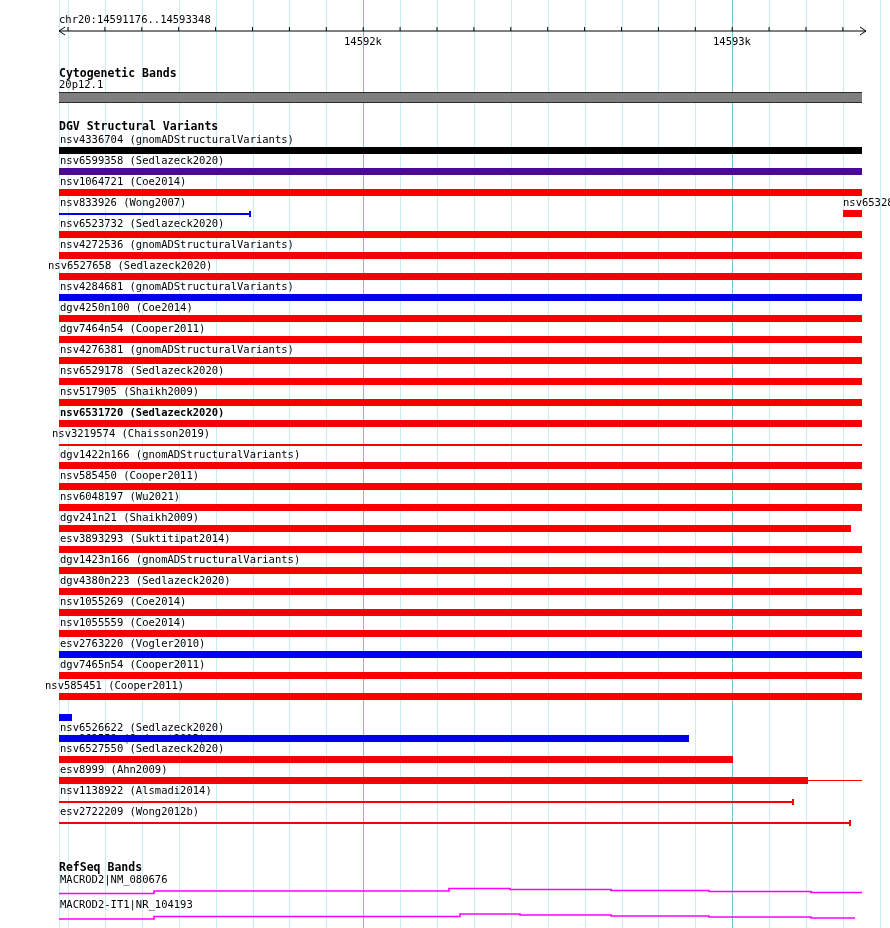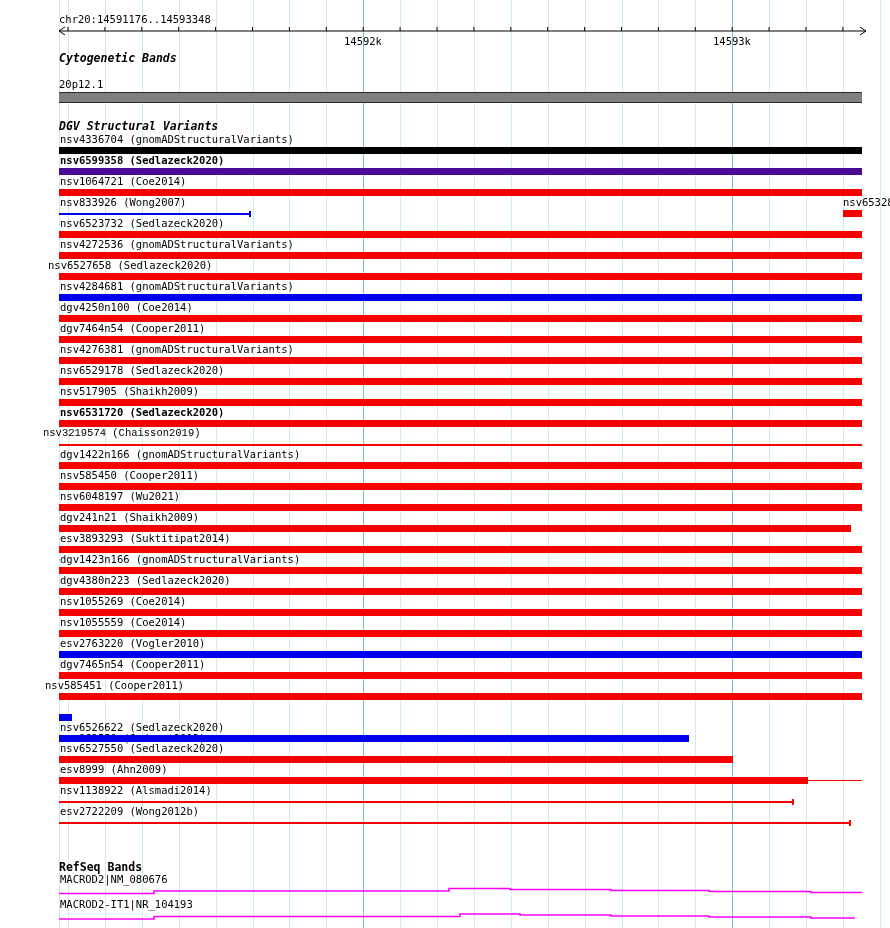--- a/index.html
+++ b/index.html
@@ -49,29 +49,29 @@
   <div class="txt" style="left:59px;top:14px;">chr20:14591176..14593348</div>
 
   <svg id="ruler-svg" width="890" height="60">
       <path d="M 59 31 H 866 M 59 31 l 6 -4 M 59 31 l 6 4 M 866 31 l -6 -4 M 866 31 l -6 4 M 68 31 v -4 M 104.9 31 v -4 M 141.8 31 v -4 M 178.7 31 v -4 M 215.6 31 v -4 M 252.5 31 v -4 M 289.4 31 v -4 M 326.3 31 v -4 M 363.2 31 v -4 M 400.09999999999997 31 v -4 M 437 31 v -4 M 473.9 31 v -4 M 510.79999999999995 31 v -4 M 547.7 31 v -4 M 584.6 31 v -4 M 621.5 31 v -4 M 658.4 31 v -4 M 695.3 31 v -4 M 732.1999999999999 31 v -4 M 769.1 31 v -4 M 806 31 v -4 M 842.9 31 v -4" stroke="#000000" fill="none" stroke-width="1"></path>
     </svg>
   <div id="ruler-labels">
       <div class="txt" style="left: 344px; top: 36px;">14592k</div>
       <div class="txt" style="left: 713px; top: 36px;">14593k</div>
     </div>
 
-  <div class="hdr" style="left:59px;top:52px;font-style:italic;">Cytogenetic Bands</div>
+  <div class="hdr" style="left:59px;top:67px;">Cytogenetic Bands</div>
   <div class="txt" style="left:59px;top:79px;">20p12.1</div>
   <div class="band" id="cytoband-rect" style="left: 59px; top: 92px; width: 803px; background: rgb(127, 127, 127);"></div>
 
-  <div class="hdr" style="left:59px;top:120px;font-style:italic;">DGV Structural Variants</div>
+  <div class="hdr" style="left:59px;top:120px;">DGV Structural Variants</div>
   <div id="dgv-rows">
       <div class="txt" style="left: 60px; top: 134px;">nsv4336704 (gnomADStructuralVariants)</div>
       <div class="bar" style="left: 59px; top: 147px; width: 803px; background: rgb(0, 0, 0);"></div>
-      <div class="txt" style="left: 60px; top: 155px; font-weight: bold;">nsv6599358 (Sedlazeck2020)</div>
+      <div class="txt" style="left: 60px; top: 155px;">nsv6599358 (Sedlazeck2020)</div>
       <div class="bar" style="left: 59px; top: 168px; width: 803px; background: rgb(74, 10, 150);"></div>
       <div class="txt" style="left: 60px; top: 176px;">nsv1064721 (Coe2014)</div>
       <div class="bar" style="left: 59px; top: 189px; width: 803px; background: rgb(247, 0, 0);"></div>
       <div class="txt" style="left: 60px; top: 197px;">nsv833926 (Wong2007)</div>
       <div class="thinline" style="left: 59px; top: 213px; width: 191px; height: 2px; background: rgb(0, 0, 238);"></div>
       <div class="endtick" style="left: 249px; top: 211px; height: 6px; background: rgb(0, 0, 238);"></div>
       <div class="txt" style="left: 843px; top: 197px;">nsv65328</div>
       <div class="bar" style="left: 843px; top: 210px; width: 19px; background: rgb(247, 0, 0);"></div>
       <div class="txt" style="left: 60px; top: 218px;">nsv6523732 (Sedlazeck2020)</div>
       <div class="bar" style="left: 59px; top: 231px; width: 803px; background: rgb(247, 0, 0);"></div>
@@ -86,21 +86,21 @@
       <div class="txt" style="left: 60px; top: 323px;">dgv7464n54 (Cooper2011)</div>
       <div class="bar" style="left: 59px; top: 336px; width: 803px; background: rgb(247, 0, 0);"></div>
       <div class="txt" style="left: 60px; top: 344px;">nsv4276381 (gnomADStructuralVariants)</div>
       <div class="bar" style="left: 59px; top: 357px; width: 803px; background: rgb(247, 0, 0);"></div>
       <div class="txt" style="left: 60px; top: 365px;">nsv6529178 (Sedlazeck2020)</div>
       <div class="bar" style="left: 59px; top: 378px; width: 803px; background: rgb(247, 0, 0);"></div>
       <div class="txt" style="left: 60px; top: 386px;">nsv517905 (Shaikh2009)</div>
       <div class="bar" style="left: 59px; top: 399px; width: 803px; background: rgb(247, 0, 0);"></div>
       <div class="txt" style="left: 60px; top: 407px; font-weight: bold;">nsv6531720 (Sedlazeck2020)</div>
       <div class="bar" style="left: 59px; top: 420px; width: 803px; background: rgb(247, 0, 0);"></div>
-      <div class="txt" style="left: 43px; top: 428px; font-family: Liberation Mono, monospace;">nsv3219574 (Chaisson2019)</div>
+      <div class="txt" style="left: 52px; top: 428px;">nsv3219574 (Chaisson2019)</div>
       <div class="thinline" style="left: 59px; top: 444px; width: 803px; height: 2px; background: rgb(247, 0, 0);"></div>
       <div class="txt" style="left: 60px; top: 449px;">dgv1422n166 (gnomADStructuralVariants)</div>
       <div class="bar" style="left: 59px; top: 462px; width: 803px; background: rgb(247, 0, 0);"></div>
       <div class="txt" style="left: 60px; top: 470px;">nsv585450 (Cooper2011)</div>
       <div class="bar" style="left: 59px; top: 483px; width: 803px; background: rgb(247, 0, 0);"></div>
       <div class="txt" style="left: 60px; top: 491px;">nsv6048197 (Wu2021)</div>
       <div class="bar" style="left: 59px; top: 504px; width: 803px; background: rgb(247, 0, 0);"></div>
       <div class="txt" style="left: 60px; top: 512px;">dgv241n21 (Shaikh2009)</div>
       <div class="bar" style="left: 59px; top: 525px; width: 792px; background: rgb(247, 0, 0);"></div>
       <div class="txt" style="left: 60px; top: 533px;">esv3893293 (Suktitipat2014)</div>

